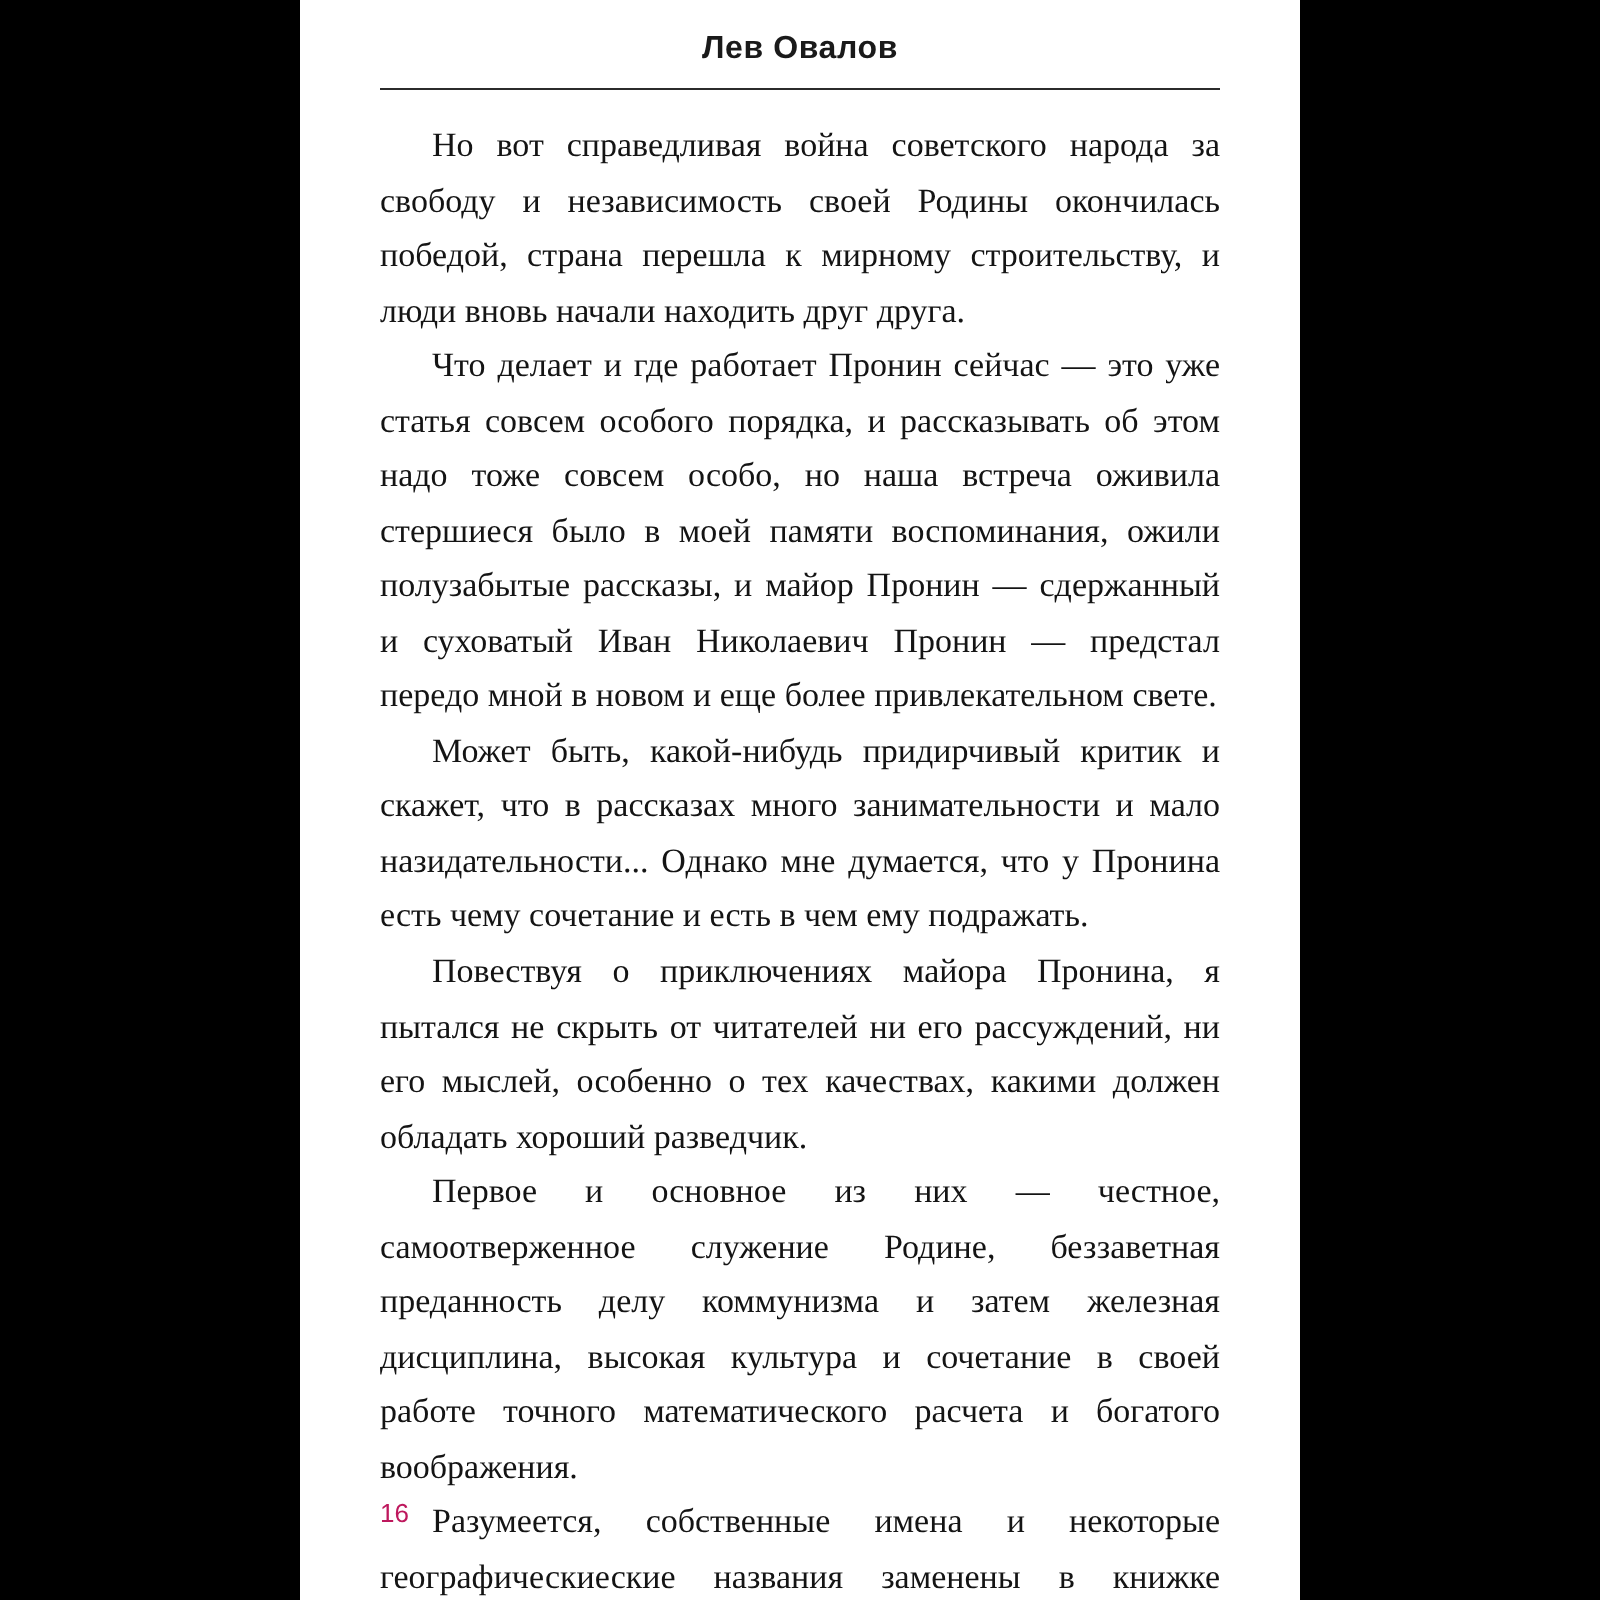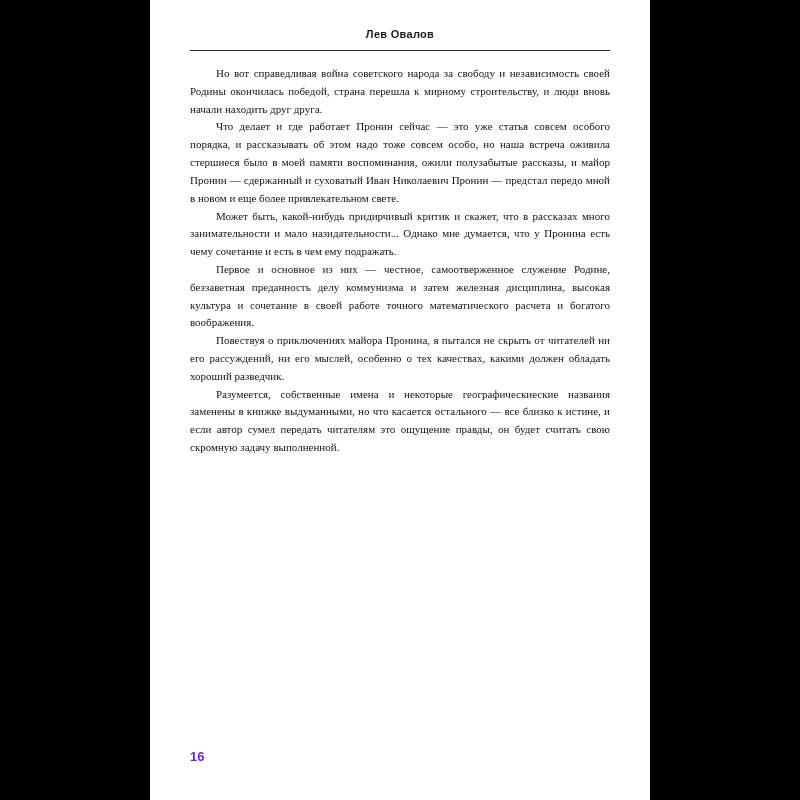--- a/index.html
+++ b/index.html
@@ -25,68 +25,67 @@
   }
   .content {
     position: absolute;
     left: 40px;
     top: 16px;
     width: 420px;
     height: 768px;
   }
   .running-head {
     text-align: center;
-    font-size: 11px;
+    font-size: 16px;
     letter-spacing: 0.3px;
     color: #1a1a1a;
     font-family: "Liberation Sans", sans-serif;
     font-weight: bold;
-    margin: 12px 0 10px 0;
+    margin: 0 0 10px 0;
   }
   .rule {
     height: 1px;
     background: #2b2b2b;
     width: 100%;
     margin: 0 0 14px 0;
   }
   .body-text p {
     margin: 0;
     text-indent: 26px;
     text-align: justify;
-    font-size: 11px;
+    font-size: 17px;
     line-height: 1.62;
     color: #141414;
     hyphens: manual;
   }
   .folio {
     position: absolute;
     left: 40px;
     bottom: 36px;
     font-size: 13px;
-    color: #6d28d9;
+    color: #be185d;
     font-family: "Liberation Sans", sans-serif;
-    font-weight: bold;
   }
 </style>
 </head>
 <body>
 
 <div class="page">
   <div class="sheet">
     <div class="content">
 
       <div class="running-head">Лев Овалов</div>
 
       <div class="rule"></div>
 
       <div class="body-text">
         <p>Но вот справедливая война советского народа за свободу и независимость своей Родины окончилась победой, страна перешла к мирному строительству, и люди вновь начали находить друг друга.</p>
         <p>Что делает и где работает Пронин сейчас — это уже статья совсем особого порядка, и рассказывать об этом надо тоже совсем особо, но наша встреча оживила стершиеся было в моей памяти воспоминания, ожили полузабытые рассказы, и майор Пронин — сдержанный и суховатый Иван Николаевич Пронин — предстал передо мной в новом и еще более привлекательном свете.</p>
         <p>Может быть, какой-нибудь придирчивый критик и скажет, что в рассказах много занимательности и мало назидательности... Однако мне думается, что у Пронина есть чему сочетание и есть в чем ему подражать.</p>
+        <p>Повествуя о приключениях майора Пронина, я пытался не скрыть от читателей ни его рассуждений, ни его мыслей, особенно о тех качествах, какими должен обладать хороший разведчик.</p>
         <p>Первое и основное из них — честное, самоотверженное служение Родине, беззаветная преданность делу коммунизма и затем железная дисциплина, высокая культура и сочетание в своей работе точного математического расчета и богатого воображения.</p>
-        <p>Повествуя о приключениях майора Пронина, я пытался не скрыть от читателей ни его рассуждений, ни его мыслей, особенно о тех качествах, какими должен обладать хороший разведчик.</p>
         <p>Разумеется, собственные имена и некоторые географическиеские названия заменены в книжке выдуманными, но что касается остального — все близко к истине, и если автор сумел передать читателям это ощущение правды, он будет считать свою скромную задачу выполненной.</p>
       </div>
 
     </div>
     <div class="folio">16</div>
   </div>
 </div>
 
 </body></html>

